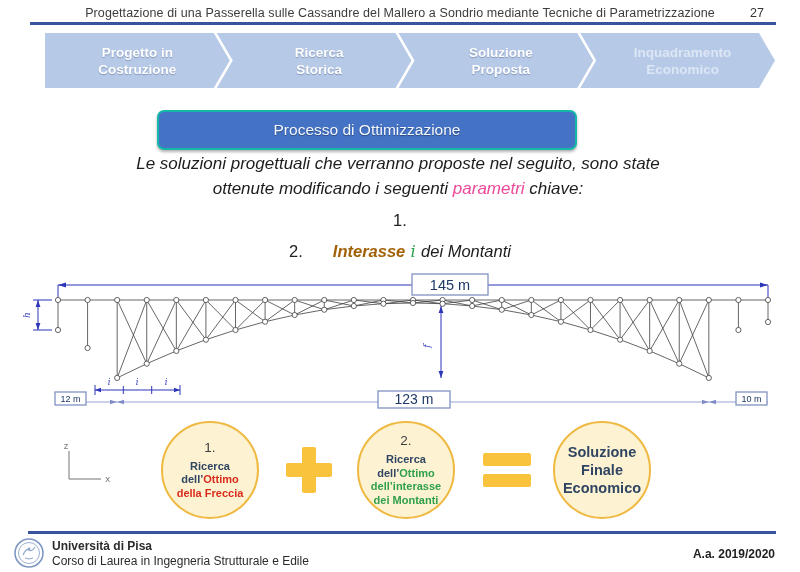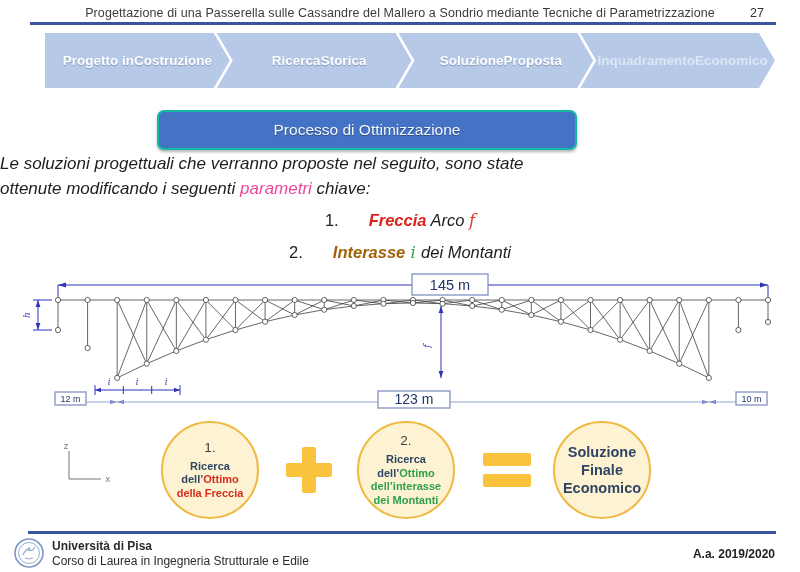--- a/index.html
+++ b/index.html
@@ -7,37 +7,37 @@
     position:relative;width:800px;height:572px;background:#ffffff;overflow:hidden;
     font-family:"Liberation Sans","DejaVu Sans",sans-serif;
   }
   
   .hdr-title{position:absolute;top:6px;left:30px;right:30px;text-align:center;
     font-size:12.5px;color:#3c3c3c;letter-spacing:.1px;}
   .hdr-page{position:absolute;top:6px;right:36px;font-size:12.5px;color:#333;}
   .hdr-rule{position:absolute;top:22px;left:30px;width:746px;height:3px;background:#38549e;}
   
   .chevrons{position:absolute;top:33px;left:45px;width:730px;height:55px;display:flex;}
-  .chev{flex:1 1 0;background:#b6c9e7;display:flex;flex-direction:row;align-items:center;
+  .chev{flex:1 1 0;background:#b6c9e7;display:flex;flex-direction:column;align-items:center;
     justify-content:center;color:#fff;font-weight:bold;font-size:13.5px;line-height:17px;
     text-shadow:0 1px 1px rgba(40,60,100,.35);text-align:center;
     clip-path:polygon(0 0,calc(100% - 16px) 0,100% 50%,calc(100% - 16px) 100%,0 100%,16px 50%);
     margin-left:-13px;padding-left:10px;}
   .chev.first{clip-path:polygon(0 0,calc(100% - 16px) 0,100% 50%,calc(100% - 16px) 100%,0 100%);
     margin-left:0;padding-left:0;}
   .chev.active{background:#2e4e8f;color:#ed9b1f;font-size:11px;line-height:14px;
     text-shadow:0 1px 1px rgba(0,0,0,.45);}
   .chev.dim{color:#dce6f5;text-shadow:none;}
   
   .banner{position:absolute;top:110px;left:157px;width:416px;height:36px;background:#4472c4;
     border:2px solid #14b8a6;border-radius:7px;box-shadow:0 2px 3px rgba(0,0,0,.3);
     display:flex;align-items:center;justify-content:center;color:#f4f8ff;font-size:15.5px;
     text-shadow:0 1px 1px rgba(0,0,0,.35);}
   
-  .intro{position:absolute;top:151px;left:0;width:796px;font-style:italic;
+  .intro{position:absolute;top:151px;left:0;width:796px;text-align:center;font-style:italic;
     font-size:17px;line-height:25px;color:#1d1d1d;}
   .intro .hl{color:#ec4899;font-weight:normal;margin-top:21px;}
   
   .params{position:absolute;top:209px;left:0;width:800px;}
   .param{display:flex;justify-content:center;gap:30px;font-size:16.5px;font-style:italic;
     color:#1c1c1c;line-height:22px;}
   .param + .param{margin-top:9px;}
   .param .num{font-style:normal;color:#222;}
   .param .red{color:#da251c;font-weight:bold;}
   .param .green{color:#a16207;font-weight:bold;}
@@ -117,21 +117,20 @@
   </div>
 
   <div class="intro">
     <div>Le soluzioni progettuali che verranno proposte nel seguito, sono state</div>
     <div><span>ottenute modificando i seguenti </span><span class="hl">parametri</span><span> chiave:</span></div>
   </div>
 
   <div class="params">
     <div class="param">
       <span class="num">1.</span>
-      <span><span class="red">Freccia</span><span> Arco </span><span class="sym red2">f</span></span>
     </div>
     <div class="param">
       <span class="num">2.</span>
       <span><span class="green">Interasse</span><span class="sym green2"> i </span><span> dei Montanti</span></span>
     </div>
   </div>
 
   <svg class="bridge" width="800" height="150" viewBox="0 0 800 150">
     <g id="truss">
         <line x1="58" y1="32" x2="768" y2="32"></line>

